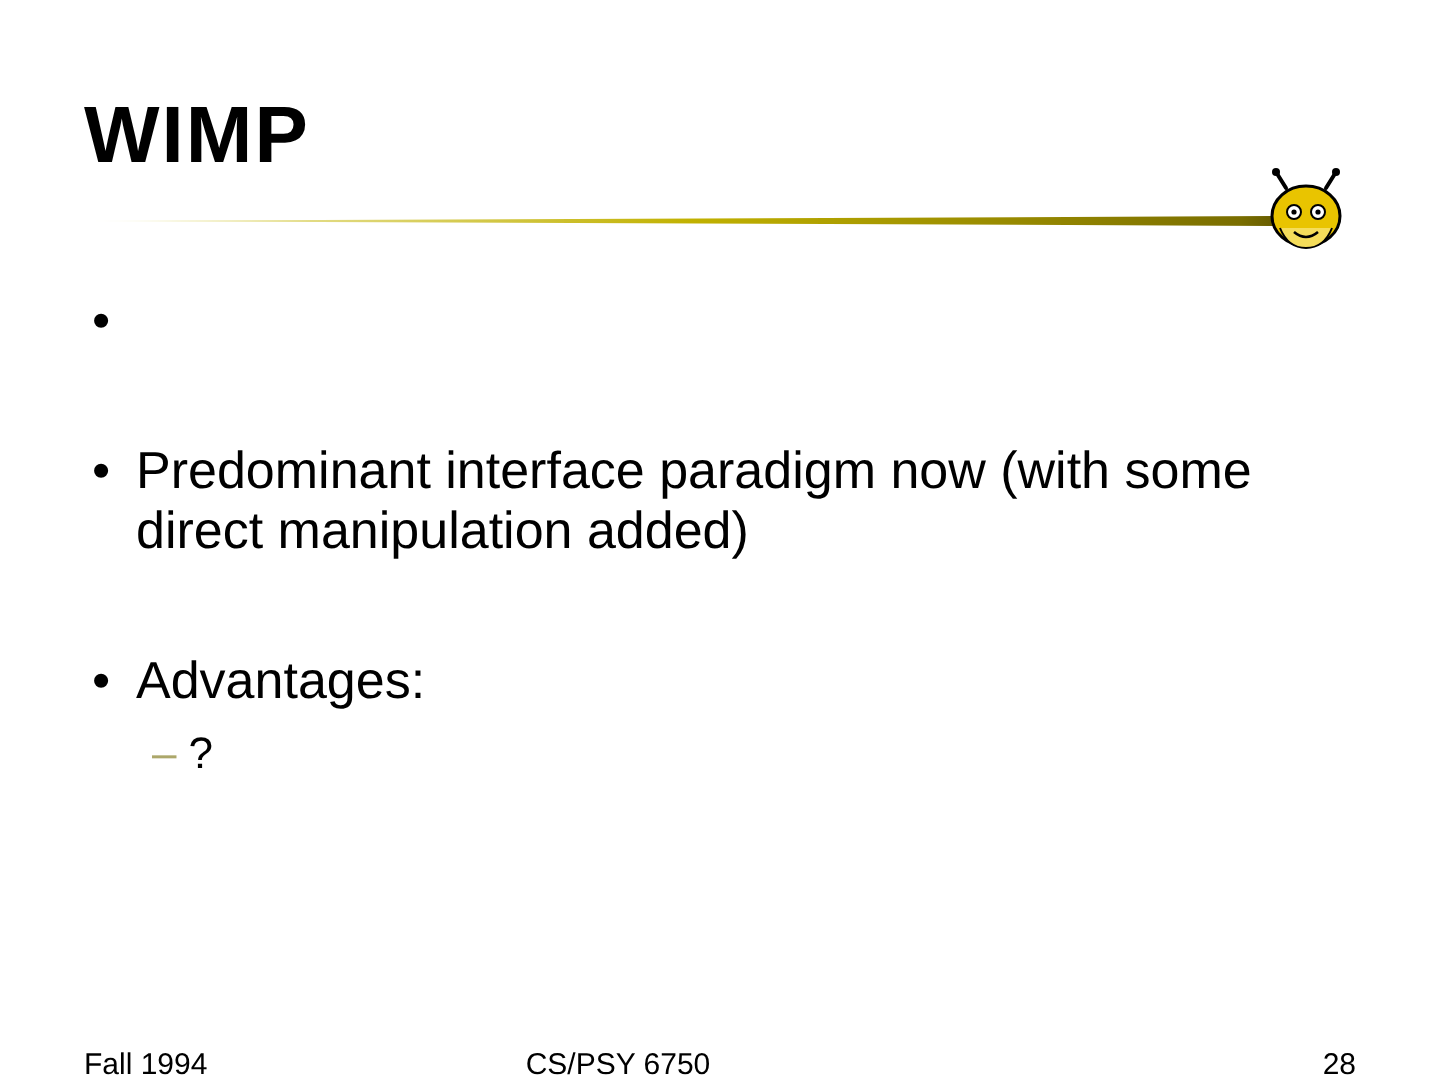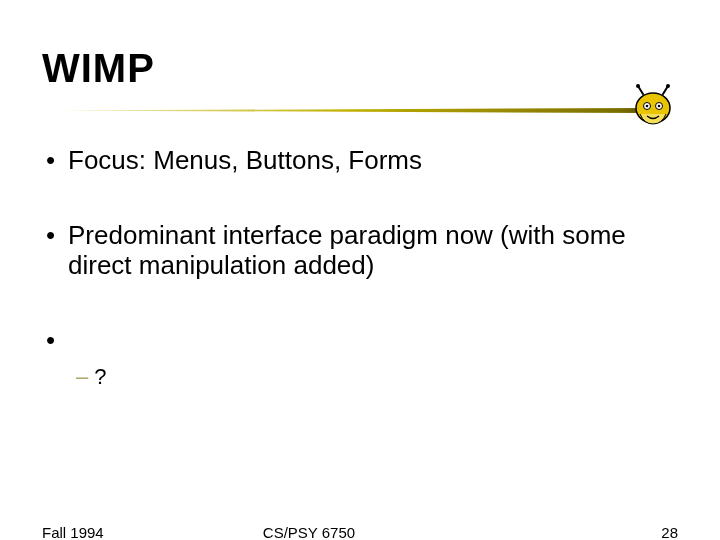--- a/index.html
+++ b/index.html
@@ -92,28 +92,28 @@
       <circle cx="31" cy="22" r="3.5" fill="#fff" stroke="#000"></circle>
       <circle cx="19" cy="22" r="1.3" fill="#000"></circle>
       <circle cx="31" cy="22" r="1.3" fill="#000"></circle>
       <path d="M19 32 q6 5 12 0" fill="none" stroke="#000" stroke-width="1.3"></path>
     </svg>
   </div>
 
   <div class="body">
     <div class="bullet">
       <span class="dot">•</span>
-      <span>Focus: Menus, Buttons, Forms</span>
     </div>
     <div class="bullet">
       <span class="dot">•</span>
       <span>Predominant interface paradigm now (with some direct manipulation added)</span>
     </div>
     <div class="bullet">
       <span class="dot">•</span>
+      <span>Advantages:</span>
     </div>
     <div class="sub">
       <span class="dash">–</span>
       <span>?</span>
     </div>
   </div>
 
   <div class="footer">
     <span class="l">Fall 1994</span>
     <span class="c">CS/PSY 6750</span>

